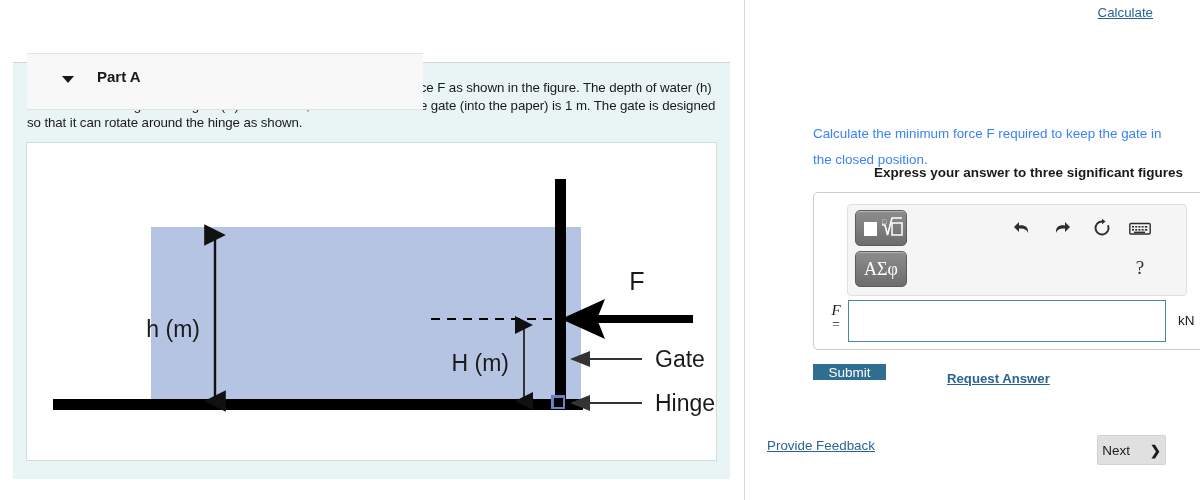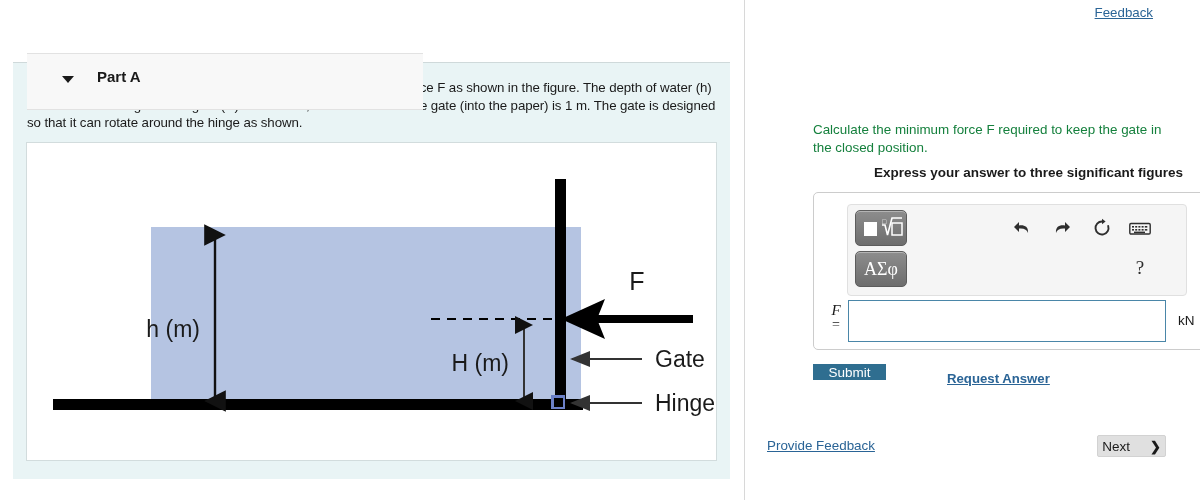--- a/index.html
+++ b/index.html
@@ -104,22 +104,22 @@
     font-size: 15px;
     font-weight: bold;
     color: #1a1a1a;
   }
   #question-text {
     position: absolute;
     left: 813px;
     top: 121px;
     width: 362px;
     font-size: 13.4px;
-    line-height: 18px;
-    color: #15803d;
+    line-height: 26px;
+    color: #3b82f6;
   }
   #emphasis-text {
     position: absolute;
     left: 813px;
     top: 165px;
     width: 370px;
     font-size: 13.5px;
     font-weight: bold;
     color: #1a1a1a;
     text-align: right;
@@ -274,21 +274,21 @@
     position: absolute;
     left: 767px;
     top: 438px;
     font-size: 13.4px;
   }
   #next-btn {
     position: absolute;
     left: 1097px;
     top: 435px;
     width: 69px;
-    height: 22px;
+    height: 30px;
     background: #e0e0e0;
     border: 1px solid #d2d2d2;
     border-radius: 2px;
     display: flex;
     align-items: center;
     justify-content: center;
     gap: 20px;
     font-size: 13.5px;
     color: #1a1a1a;
     cursor: pointer;
@@ -352,21 +352,21 @@
         <text x="628" y="268" font-family="Liberation Sans, sans-serif" font-size="23" fill="#1a1a1a">Hinge</text>
       </svg>
     </div>
   </div>
 
   <div id="v-divider"></div>
 
   <div id="right-panel"></div>
 
   <div id="constants-row">
-    <span class="link">Feedback</span>
+    <span class="link">Calculate</span>
   </div>
 
   <div id="part-header">
     <div id="part-caret"></div>
     <div id="part-title">Part A</div>
   </div>
 
   <div id="question-text">Calculate the minimum force F required to keep the gate in the closed position.</div>
   <div id="emphasis-text">Express your answer to three significant figures</div>
 

